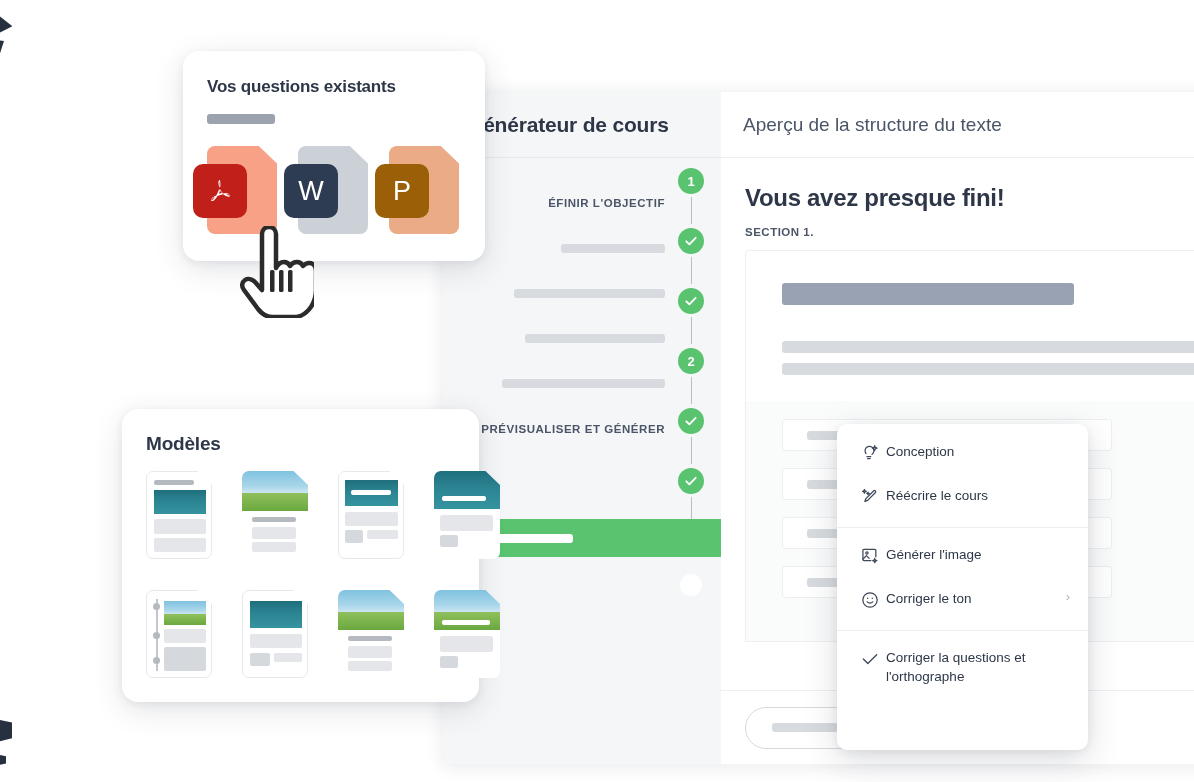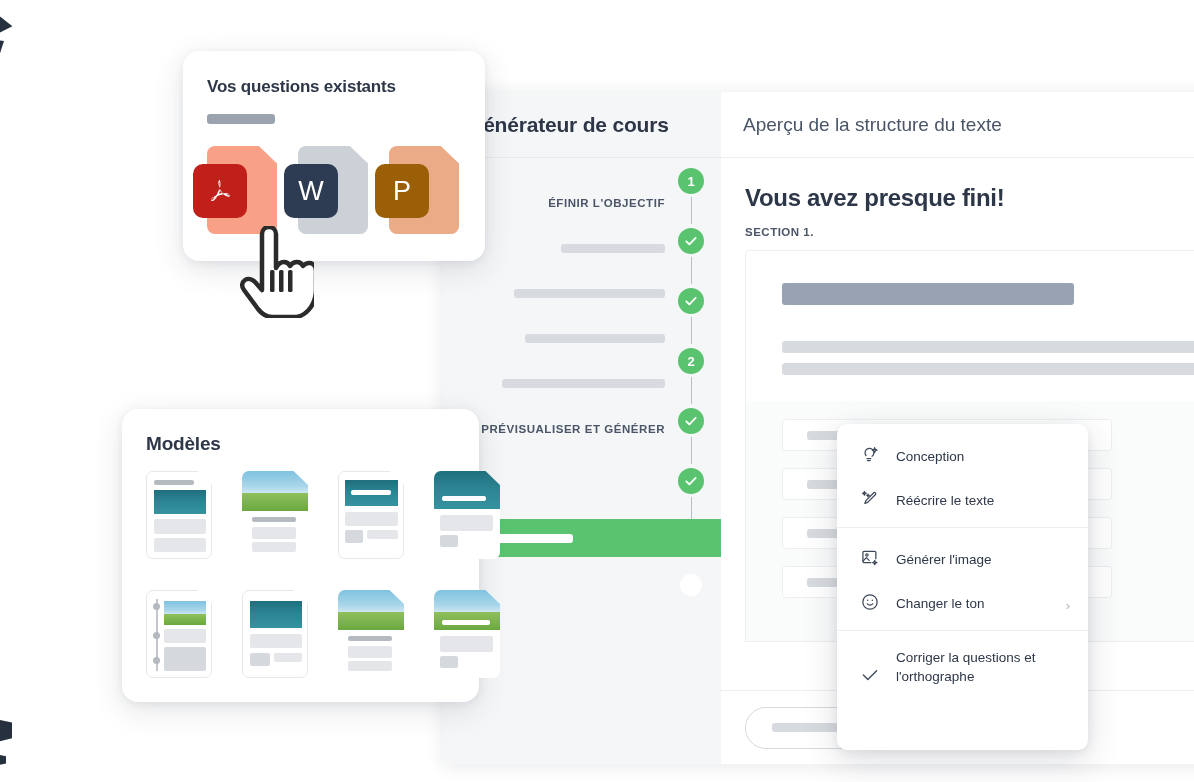--- a/index.html
+++ b/index.html
@@ -190,21 +190,21 @@
   .tl-dot { position: absolute; width: 7px; height: 7px; border-radius: 50%; background: #b5bac1; }
 
   
   #ai-menu {
     position: absolute; left: 837px; top: 424px; width: 251px; height: 326px;
     background: #fff; border-radius: 10px;
     box-shadow: 0 10px 34px rgba(35,45,65,.16), 0 2px 10px rgba(35,45,65,.08);
     overflow: hidden; padding: 8px 0;
   }
   .menu-item {
-    display: flex; align-items: flex-end; gap: 15px;
+    display: flex; align-items: flex-start; gap: 5px;
     padding: 10px 18px 10px 22px; min-height: 44px;
   }
   .menu-item .mi-icon { width: 22px; height: 22px; flex: none; color: #3d4859; display: flex; align-items: center; justify-content: center; }
   .menu-item .mi-icon svg { width: 20px; height: 20px; display: block; }
   .menu-item .mi-label { font-size: 13.5px; color: #2d3748; line-height: 1.42; }
   .menu-item .mi-chevron { margin-left: auto; color: #b0b6be; font-size: 13px; }
   .menu-sep { height: 1px; background: #edeef0; margin: 7px 0; }
 </style>
 </head>
 <body>
@@ -460,21 +460,21 @@
     </div>
 
     <div class="menu-item">
       <span class="mi-icon">
         <svg viewBox="0 0 24 24" fill="none" stroke="currentColor" stroke-width="1.5" stroke-linecap="round" stroke-linejoin="round">
           <path d="M18.6 6.6l-9.4 9.4-3.4 1.3 1.3-3.4 9.4-9.4a1.5 1.5 0 0 1 2.1 2.1z"></path>
           <path d="M5.3 3l.6 1.6L7.5 5.2l-1.6.6L5.3 7.4 4.7 5.8 3.1 5.2l1.6-.6z"></path>
           <path d="M9.6 6.2l.4 1.1 1.1.4-1.1.4-.4 1.1-.4-1.1-1.1-.4 1.1-.4z"></path>
         </svg>
       </span>
-      <span class="mi-label">Réécrire le texte</span>
+      <span class="mi-label">Réécrire le cours</span>
     </div>
 
     <div class="menu-sep"></div>
 
     <div class="menu-item">
       <span class="mi-icon">
         <svg viewBox="0 0 24 24" fill="none" stroke="currentColor" stroke-width="1.5" stroke-linecap="round" stroke-linejoin="round">
           <path d="M19 13V5.2A1.2 1.2 0 0 0 17.8 4H4.7A1.2 1.2 0 0 0 3.5 5.2v11.1A1.2 1.2 0 0 0 4.7 17.5h8.4"></path>
           <circle cx="8.3" cy="8.4" r="1.4"></circle>
           <path d="M3.7 15.6l4-4 3.3 3.3"></path>
@@ -486,21 +486,21 @@
 
     <div class="menu-item">
       <span class="mi-icon">
         <svg viewBox="0 0 24 24" fill="none" stroke="currentColor" stroke-width="1.5" stroke-linecap="round" stroke-linejoin="round">
           <circle cx="12" cy="12" r="8.6"></circle>
           <circle cx="9.2" cy="10" r=".9" fill="currentColor" stroke="none"></circle>
           <circle cx="14.8" cy="10" r=".9" fill="currentColor" stroke="none"></circle>
           <path d="M8.7 14.2c.9 1 2 1.5 3.3 1.5s2.4-.5 3.3-1.5"></path>
         </svg>
       </span>
-      <span class="mi-label">Changer le ton</span>
+      <span class="mi-label">Corriger le ton</span>
       <span class="mi-chevron">›</span>
     </div>
 
     <div class="menu-sep"></div>
 
     <div class="menu-item">
       <span class="mi-icon">
         <svg viewBox="0 0 24 24" fill="none" stroke="currentColor" stroke-width="1.6" stroke-linecap="round" stroke-linejoin="round">
           <path d="M4 12l5.4 5.4L20 6.8"></path>
         </svg>

